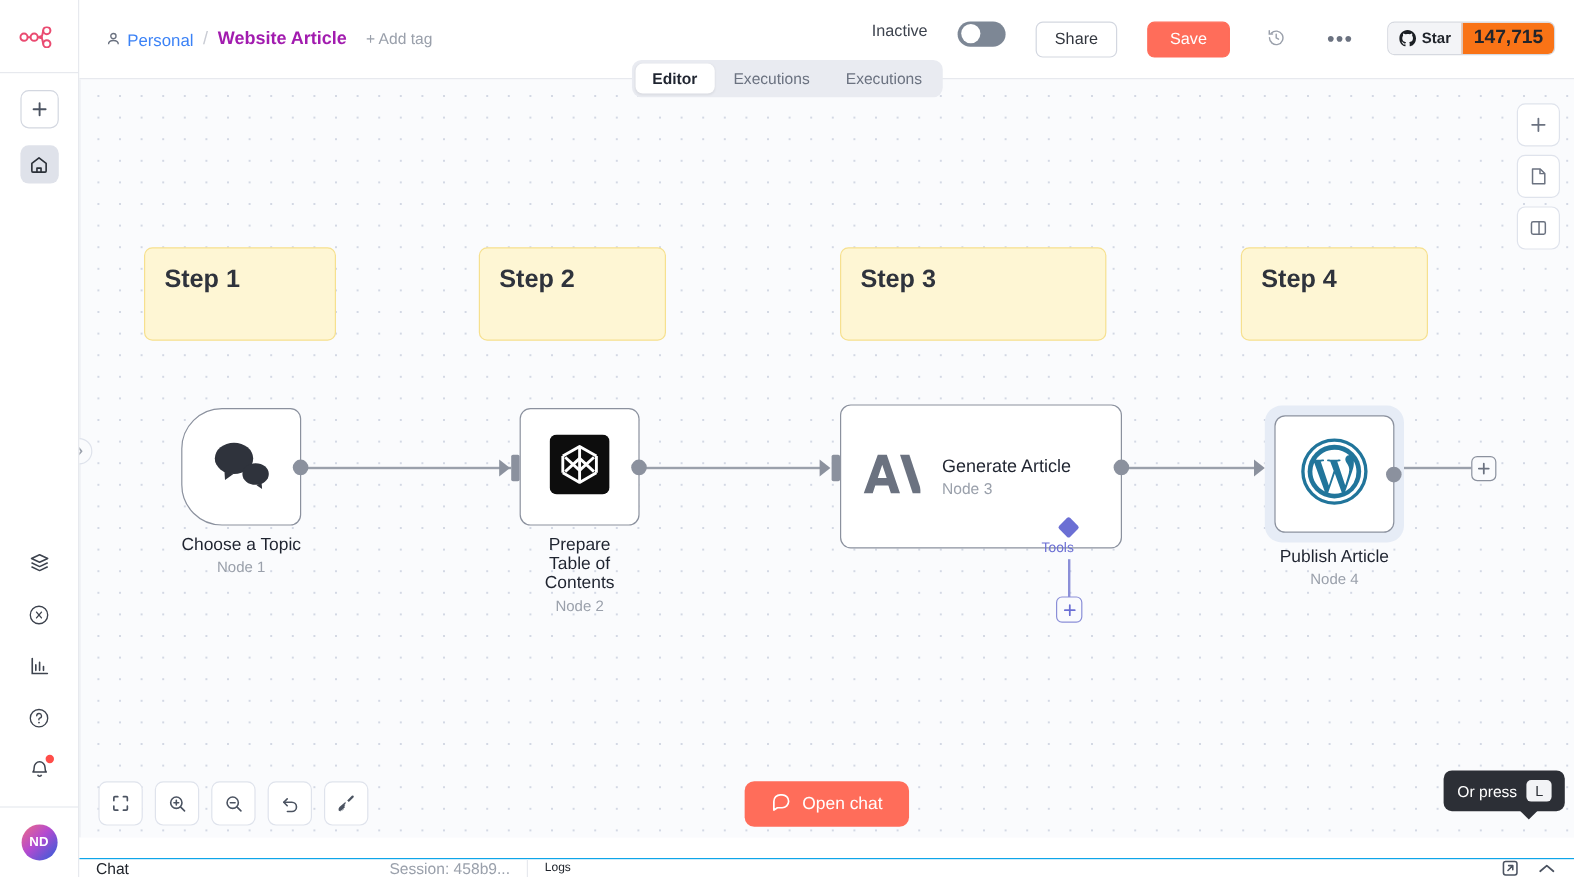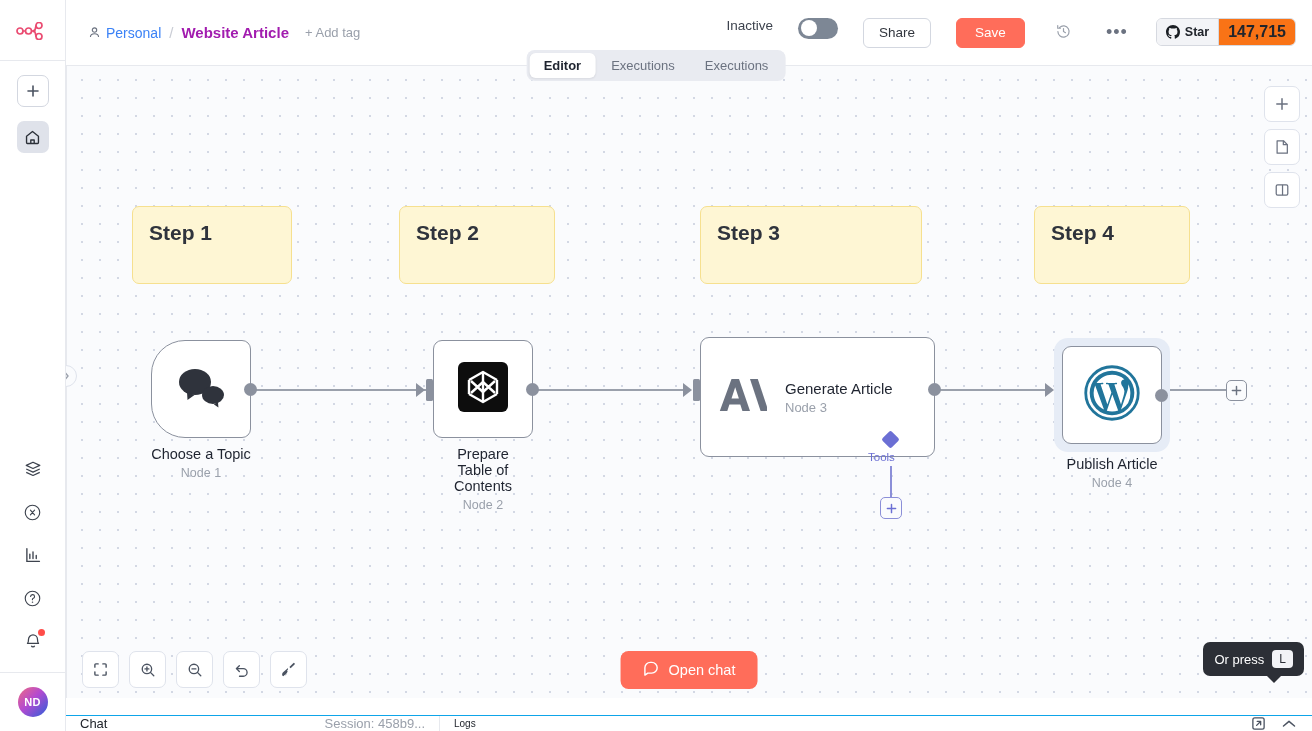--- a/index.html
+++ b/index.html
@@ -344,21 +344,21 @@
   <div class="canvas">
     <div class="canvas-left-line"></div>
     <div class="collapse-handle">
       <svg width="7" height="10" viewBox="0 0 7 10" fill="none" stroke="currentColor" stroke-width="1.4" stroke-linecap="round" stroke-linejoin="round">
           <path d="M1.6 1 5 5l-3.4 4"></path>
         </svg>
     </div>
 
     <div class="canvas-inner">
 
-      <div class="sticky" style="left:66px; top:140px; width:160px; height:78px;">
+      <div class="sticky" style="left:54px; top:140px; width:160px; height:78px;">
         <div class="sticky-title">Step 1</div>
       </div>
       <div class="sticky" style="left:333px; top:140px; width:156px; height:78px;">
         <div class="sticky-title">Step 2</div>
       </div>
       <div class="sticky" style="left:634px; top:140px; width:222px; height:78px;">
         <div class="sticky-title">Step 3</div>
       </div>
       <div class="sticky" style="left:968px; top:140px; width:156px; height:78px;">
         <div class="sticky-title">Step 4</div>

